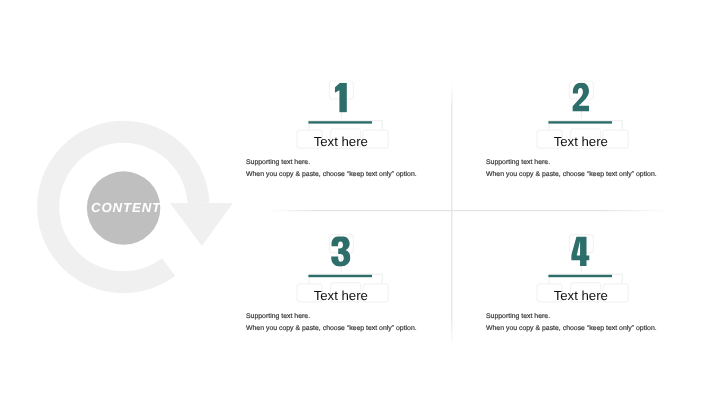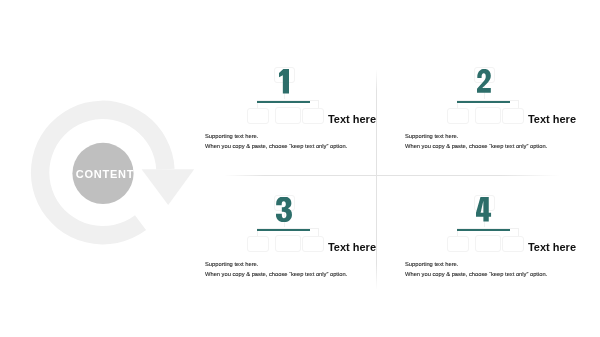--- a/index.html
+++ b/index.html
@@ -3,39 +3,39 @@
 <meta charset="utf-8">
 <title>Slide</title>
 <style>
   html,body{margin:0;padding:0;}
   body{width:600px;height:337px;background:#ffffff;overflow:hidden;
        -webkit-font-smoothing:antialiased;
        font-family:"Liberation Sans",sans-serif;}
   .slide{position:relative;width:600px;height:337px;background:#fff;overflow:hidden;}
 
   
-  .cyclewrap{position:absolute;left:23px;top:90px;width:200px;height:180px;}
+  .cyclewrap{position:absolute;left:23px;top:90px;width:200px;height:180px;font-style:italic;}
   .cyclewrap svg{display:block;}
   .content-label{position:absolute;left:82px;top:83.5px;width:0;height:0;
      display:flex;align-items:center;justify-content:center;}
   .content-label span{color:#ffffff;font-weight:bold;font-size:11px;
      letter-spacing:0.75px;white-space:nowrap;}
 
   
   .hdiv{position:absolute;left:224px;top:175px;width:336px;height:1px;
         background:linear-gradient(90deg,rgba(225,225,225,0) 0%,#e2e2e2 12%,#e2e2e2 82%,rgba(225,225,225,0) 100%);}
   .vdiv{position:absolute;left:376px;top:69px;width:1px;height:221px;
         background:linear-gradient(180deg,rgba(225,225,225,0) 0%,#e2e2e2 10%,#e2e2e2 88%,rgba(225,225,225,0) 100%);}
 
   
   .item{position:absolute;width:184px;}
   .item .numwrap{position:absolute;left:0;top:2px;width:184px;height:26px;}
   .item .numwrap svg{display:block;margin:0 auto;}
   .rule{position:absolute;height:2px;background:#2d6e6a;}
-  .title{position:absolute;text-align:right;font-weight:bold;font-size:11px;
+  .title{position:absolute;text-align:center;font-weight:normal;font-size:11px;
          line-height:11px;color:#111111;width:184px;}
   .sup{position:absolute;font-size:5.75px;line-height:5.75px;color:#2b2b2b;white-space:nowrap;-webkit-text-stroke:0.12px #2b2b2b;}
 
   
   .wm{position:absolute;}
   .wm .bx{position:absolute;box-sizing:border-box;background:#ffffff;border:1.3px solid #f3f3f3;border-radius:3px;}
   .wm .cn{position:absolute;background:#f1f1f1;}
 </style>
 </head>
 <body>

